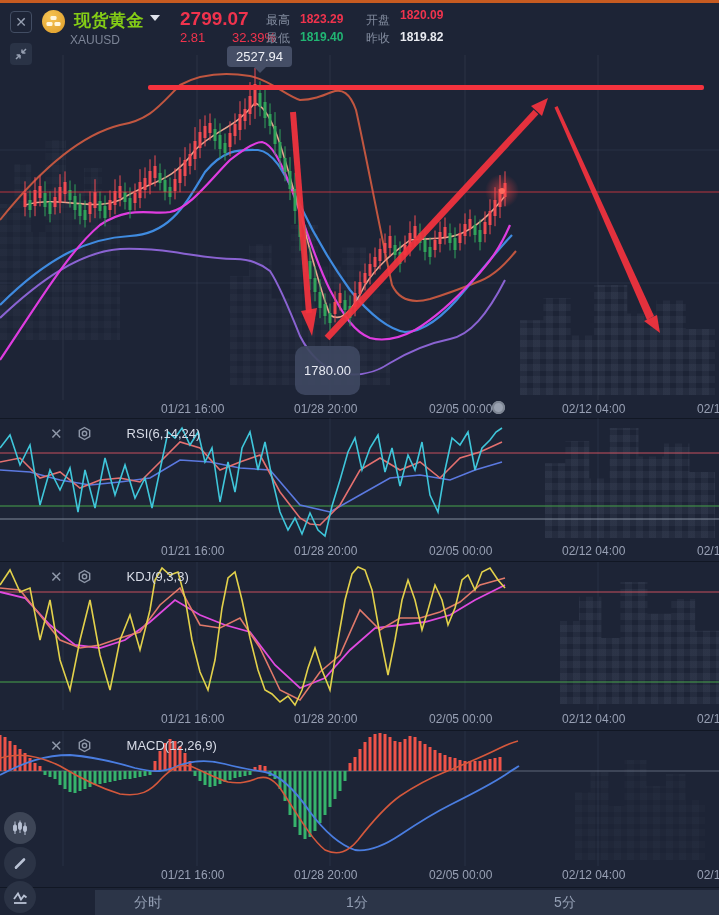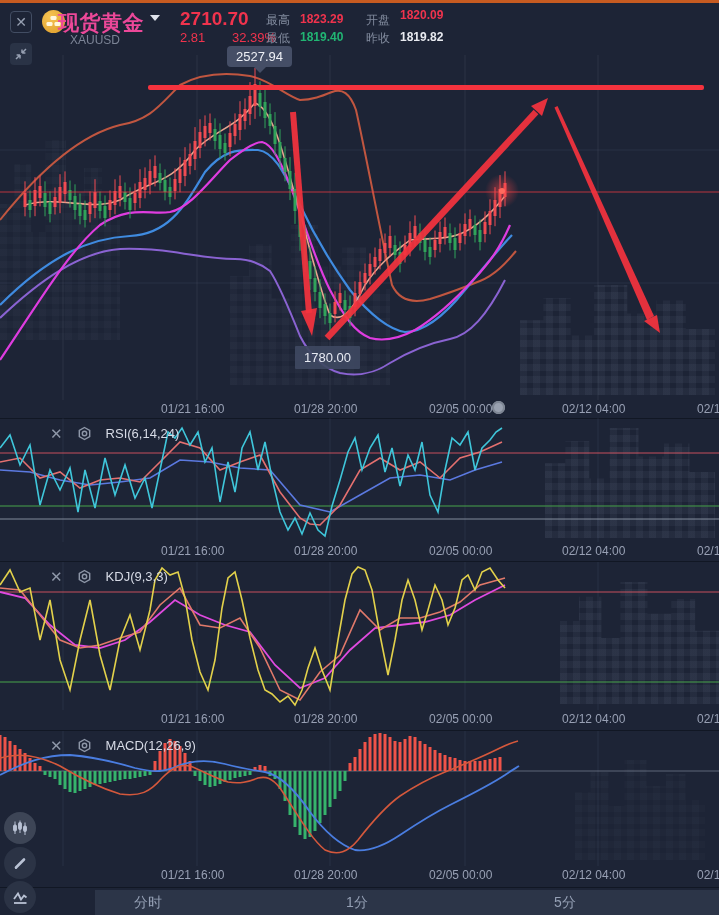--- a/index.html
+++ b/index.html
@@ -7,43 +7,43 @@
   #app{position:relative;width:719px;height:915px;background:#1d2436;overflow:hidden;}
   .abs{position:absolute;}
   
   .top-border{left:0;top:0;width:719px;height:3px;background:#c75b21;}
   
   .sq-btn{width:22px;height:22px;border-radius:4px;display:flex;align-items:center;justify-content:center;color:#97a0b2;}
   .close-btn{left:10px;top:11px;border:1.5px solid #424d63;font-size:14px;line-height:1;}
   .collapse-btn{left:10px;top:43px;background:#2a3346;}
   .coin{left:42px;top:10px;width:23px;height:23px;border-radius:50%;background:radial-gradient(circle at 35% 30%,#f6c453,#dd9b28);}
   .coin svg{position:absolute;left:4px;top:5px;}
-  .title{left:58px;top:9px;font-size:21px;font-weight:bold;color:#ec4899;letter-spacing:.5px;}
+  .title{left:74px;top:9px;font-size:17px;font-weight:bold;color:#84cc16;letter-spacing:.5px;}
   .caret{left:150px;top:15px;width:0;height:0;border-left:5px solid transparent;border-right:5px solid transparent;border-top:6px solid #dfe3ec;}
   .symbol{left:70px;top:33px;font-size:12px;color:#7c8496;}
   .price{left:180px;top:8px;font-size:19px;font-weight:bold;color:#f0334d;}
   .chg{left:180px;top:30px;font-size:13px;color:#f0334d;}
   .chgp{left:232px;top:30px;font-size:13px;color:#f0334d;}
   .stat-label{font-size:12px;color:#828b9e;}
   .stat-value{font-size:12px;font-weight:bold;}
   
   svg{position:absolute;left:0;display:block;}
   
   .axis-row{left:0;width:719px;height:18px;}
   .axis-label{position:absolute;top:2px;font-size:12px;color:#98a0b4;white-space:nowrap;}
   .axis-dot{left:492px;top:401px;width:13px;height:13px;border-radius:50%;background:#99a1b0;box-shadow:inset 0 0 0 2px #7e8694;}
   .sep{left:0;width:719px;height:1px;background:rgba(8,12,22,.55);}
   
   .p-head{display:flex;align-items:center;gap:14px;height:20px;}
   .p-x{color:#8e97a8;font-size:15px;line-height:1;cursor:default;}
-  .p-label{font-size:13px;color:#d7dbe6;}
+  .p-label{font-size:13px;color:#d7dbe6;margin-left:21px;}
   
   .tip{left:227px;top:46px;background:#454e66;color:#eef0f6;font-size:13px;padding:3px 9px;border-radius:4px;}
   .tip::after{content:"";position:absolute;left:50%;bottom:-6px;margin-left:-6px;border-left:6px solid transparent;border-right:6px solid transparent;border-top:6px solid #454e66;}
-  .lowlab{left:295px;top:346px;background:rgba(62,72,97,.92);color:#e6e9f2;font-size:13px;padding:4px 9px;border-radius:1px;}
+  .lowlab{left:295px;top:346px;background:rgba(62,72,97,.92);color:#e6e9f2;font-size:13px;padding:17px 9px;border-radius:10px;}
   
   .wm{background:
       repeating-linear-gradient(90deg, rgba(170,184,214,.055) 0 7px, transparent 7px 13px),
       repeating-linear-gradient(0deg, rgba(170,184,214,.055) 0 7px, transparent 7px 12px);
      clip-path:polygon(0 32%,12% 32%,12% 12%,26% 12%,26% 46%,38% 46%,38% 0,55% 0,55% 26%,70% 26%,70% 14%,85% 14%,85% 40%,100% 40%,100% 100%,0 100%);}
   
   .bottom-bar{left:95px;top:890px;width:624px;height:34px;background:#2c3548;}
   .tf{position:absolute;top:4px;font-size:14px;color:#95a0b5;transform:translateX(-50%);}
   
   .tool{width:32px;height:32px;border-radius:50%;display:flex;align-items:center;justify-content:center;}
@@ -79,21 +79,21 @@
       <g fill="#fff6dd">
         <rect x="4.5" y="1" width="6" height="4" rx="1.3"></rect>
         <rect x="0.5" y="7" width="6" height="4" rx="1.3"></rect>
         <rect x="8.5" y="7" width="6" height="4" rx="1.3"></rect>
       </g>
     </svg>
   </div>
   <div class="abs title">现货黄金</div>
   <div class="abs caret"></div>
   <div class="abs symbol">XAUUSD</div>
-  <div class="abs price">2710.70</div>
+  <div class="abs price">2799.07</div>
   <div class="abs chg">2.81</div>
   <div class="abs chgp">32.39%</div>
 
   <div class="abs stat-label" style="left:266px;top:12px">最高</div>
   <div class="abs stat-value" style="left:300px;top:12px;color:#f0334d">1823.29</div>
   <div class="abs stat-label" style="left:266px;top:30px">最低</div>
   <div class="abs stat-value" style="left:300px;top:30px;color:#21b573">1819.40</div>
   <div class="abs stat-label" style="left:366px;top:12px">开盘</div>
   <div class="abs stat-value" style="left:400px;top:8px;color:#f0334d">1820.09</div>
   <div class="abs stat-label" style="left:366px;top:30px">昨收</div>

